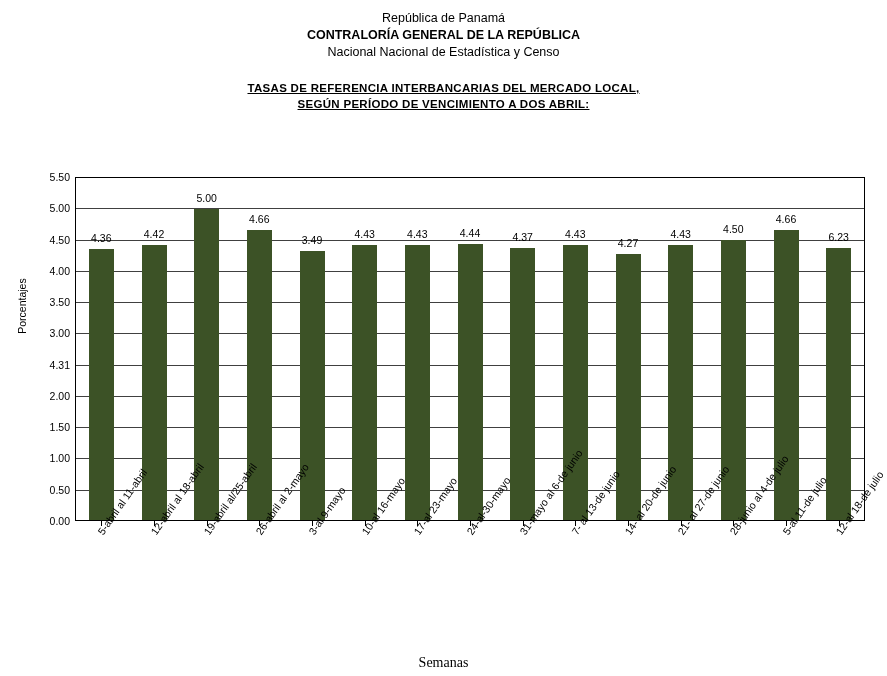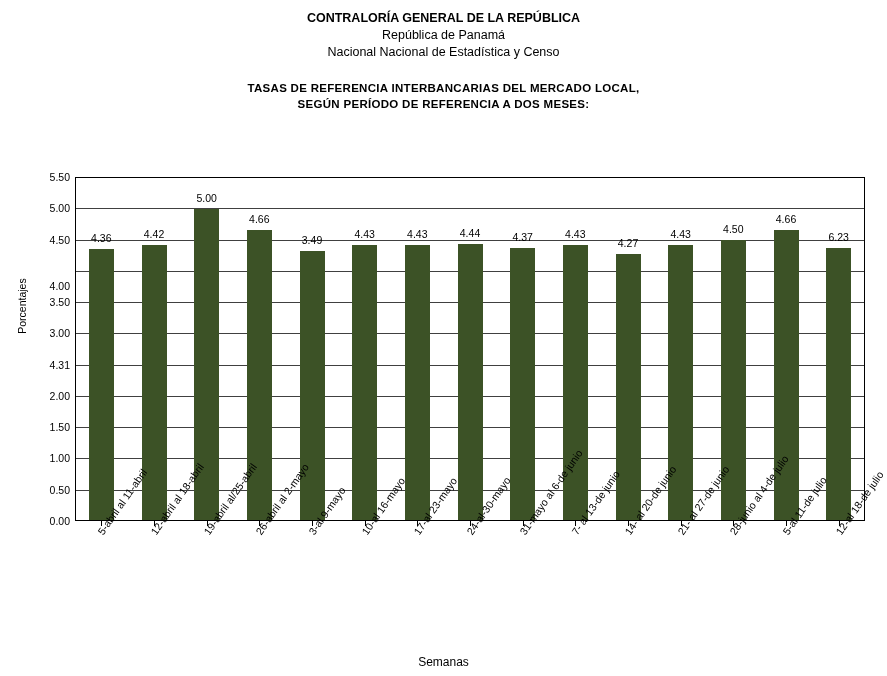--- a/index.html
+++ b/index.html
@@ -35,20 +35,21 @@
   }
   .header .bold {
     font-weight: bold;
   }
   .subtitle {
     position: absolute;
     top: 80px;
     left: 0;
     width: 887px;
     text-align: center;
+    text-decoration: underline;
   }
   .subtitle .line {
     font-weight: bold;
     font-size: 11.5px;
     line-height: 16px;
     letter-spacing: 0.3px;
   }
 
   
   .plot-frame {
@@ -130,38 +131,39 @@
     white-space: nowrap;
     transform: rotate(-55deg);
     transform-origin: left top;
   }
   .xaxis-title {
     position: absolute;
     top: 655px;
     left: 0;
     width: 887px;
     text-align: center;
-    font-size: 12px;
-    color: #000;
+    font-size: 14px;
+    color: #000;
+    font-family: Liberation Serif, serif;
   }
 </style>
 </head>
 <body>
 
 <div id="root">
 
   <div class="header">
+    <div class="line">República de Panamá</div>
     <div class="line bold">CONTRALORÍA GENERAL DE LA REPÚBLICA</div>
-    <div class="line">República de Panamá</div>
     <div class="line">Nacional Nacional de Estadística y Censo</div>
   </div>
 
   <div class="subtitle">
     <div class="line">TASAS DE REFERENCIA  INTERBANCARIAS  DEL MERCADO  LOCAL,</div>
-    <div class="line">SEGÚN PERÍODO  DE REFERENCIA  A DOS MESES:</div>
+    <div class="line">SEGÚN PERÍODO  DE VENCIMIENTO  A DOS ABRIL:</div>
   </div>
 
   <div class="plot-frame" id="plot-frame">
       <div class="gridline" style="top: 311.727px;"></div>
       <div class="gridline" style="top: 280.455px;"></div>
       <div class="gridline" style="top: 249.182px;"></div>
       <div class="gridline" style="top: 217.909px;"></div>
       <div class="gridline" style="top: 186.636px;"></div>
       <div class="gridline" style="top: 155.364px;"></div>
       <div class="gridline" style="top: 124.091px;"></div>
@@ -172,21 +174,21 @@
     </div>
   <div class="ylabels" id="ylabels">
       <div class="ytick-label" style="top: 339px;">0.00</div>
       <div class="ytick-label" style="top: 307.727px;">0.50</div>
       <div class="ytick-label" style="top: 276.455px;">1.00</div>
       <div class="ytick-label" style="top: 245.182px;">1.50</div>
       <div class="ytick-label" style="top: 213.909px;">2.00</div>
       <div class="ytick-label" style="top: 182.636px;">4.31</div>
       <div class="ytick-label" style="top: 151.364px;">3.00</div>
       <div class="ytick-label" style="top: 120.091px; text-align: right;">3.50</div>
-      <div class="ytick-label" style="top: 104px;">4.00</div>
+      <div class="ytick-label" style="top: 89px;">4.00</div>
       <div class="ytick-label" style="top: 57.5455px;">4.50</div>
       <div class="ytick-label" style="top: 26.2727px;">5.00</div>
       <div class="ytick-label" style="top: -5px;">5.50</div>
     </div>
   <div class="yaxis-title">Porcentajes</div>
 
   <div class="bars-layer" id="bars-layer">
       <div class="bar" style="left: 13.8333px; width: 25px; height: 271.113px; background: rgb(60, 82, 38);"></div>
       <div class="bar-value" style="left: 1.33333px; width: 50px; top: 54.8873px;">4.36</div>
       <div class="bar" style="left: 66.5px; width: 25px; height: 274.844px; background: rgb(60, 82, 38);"></div>

